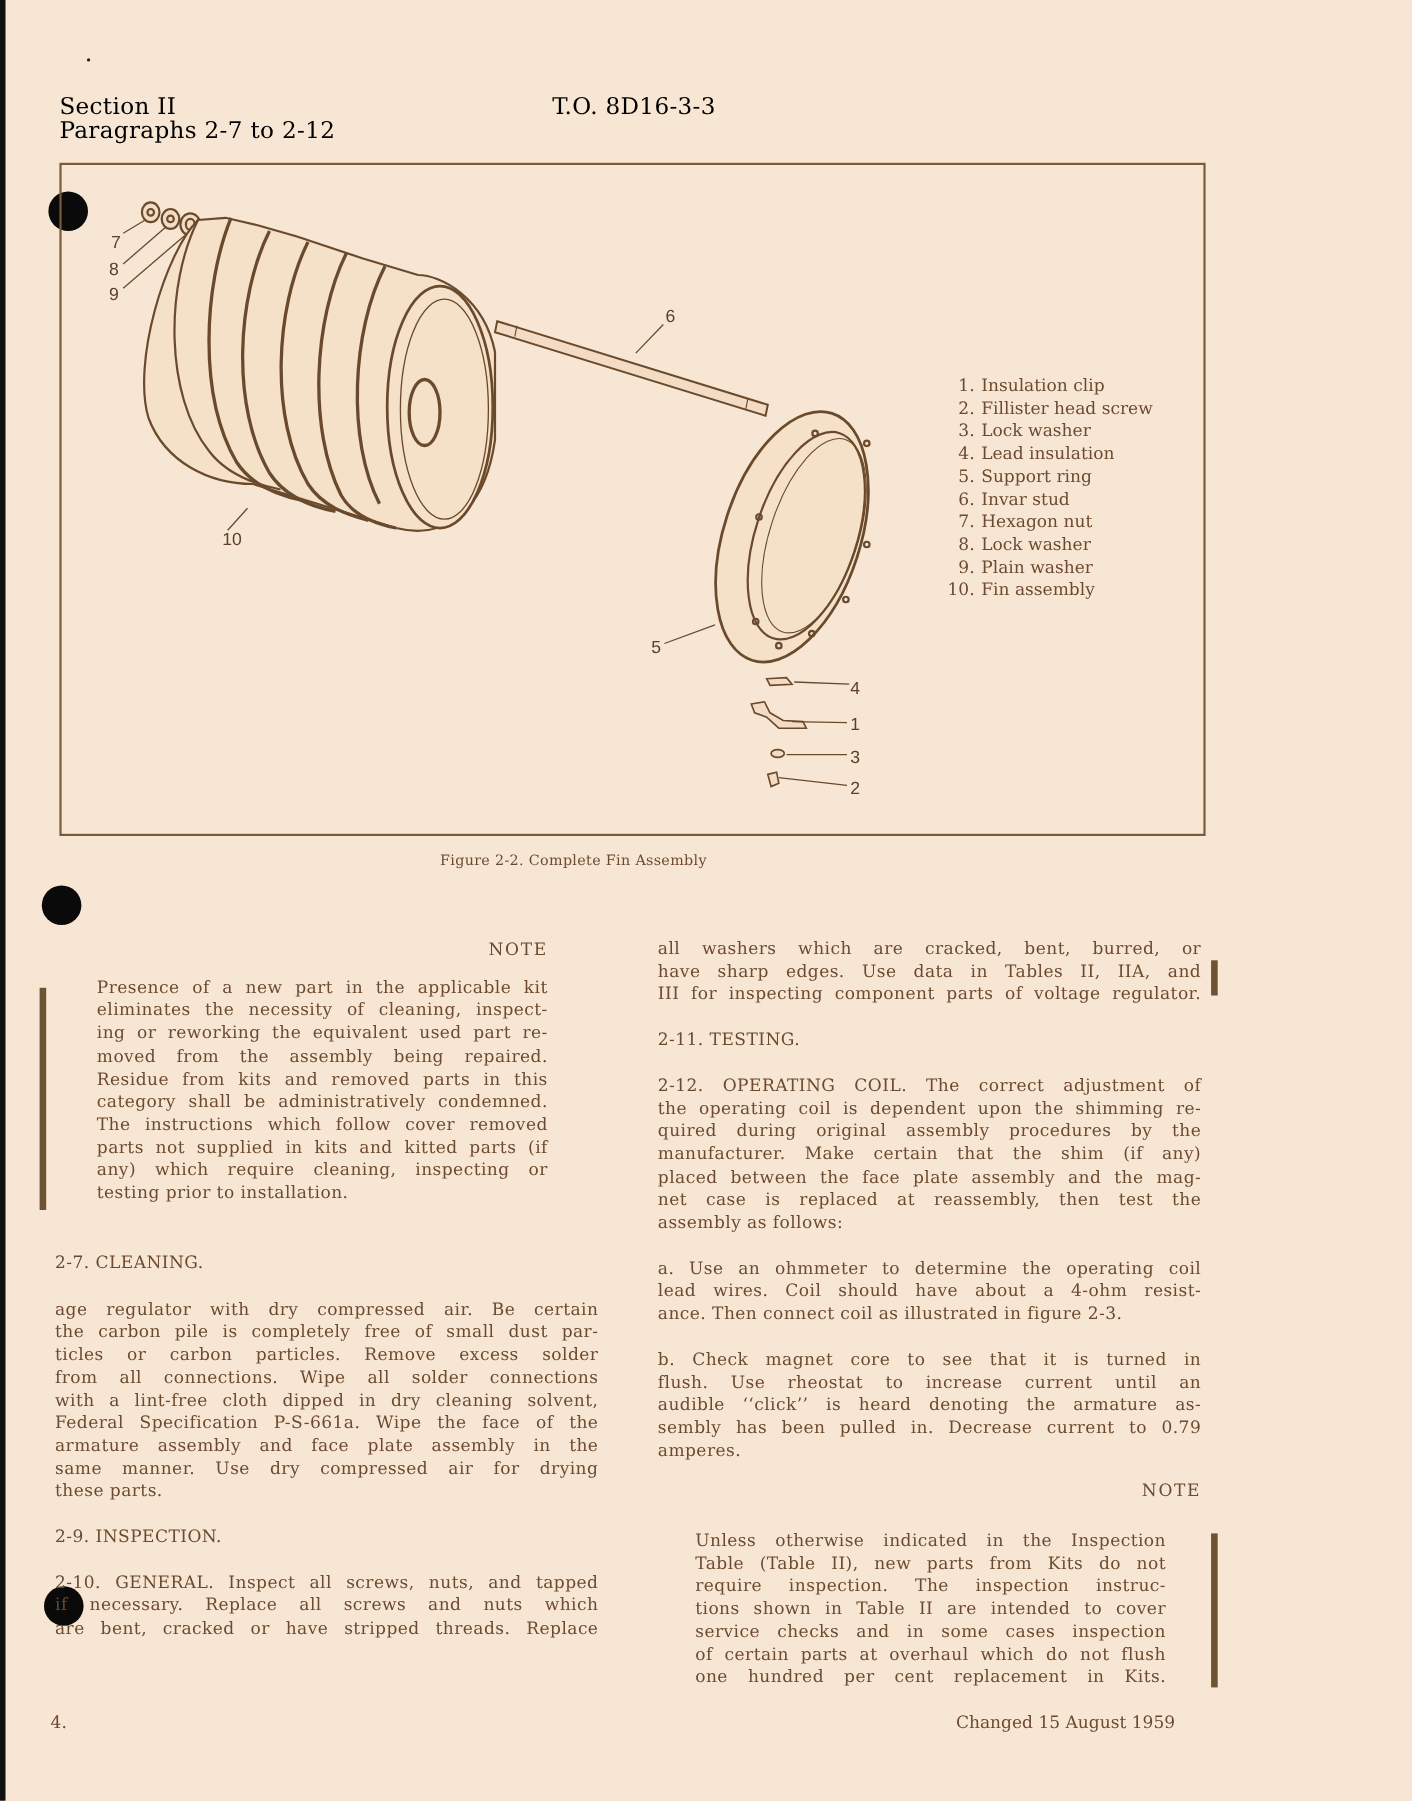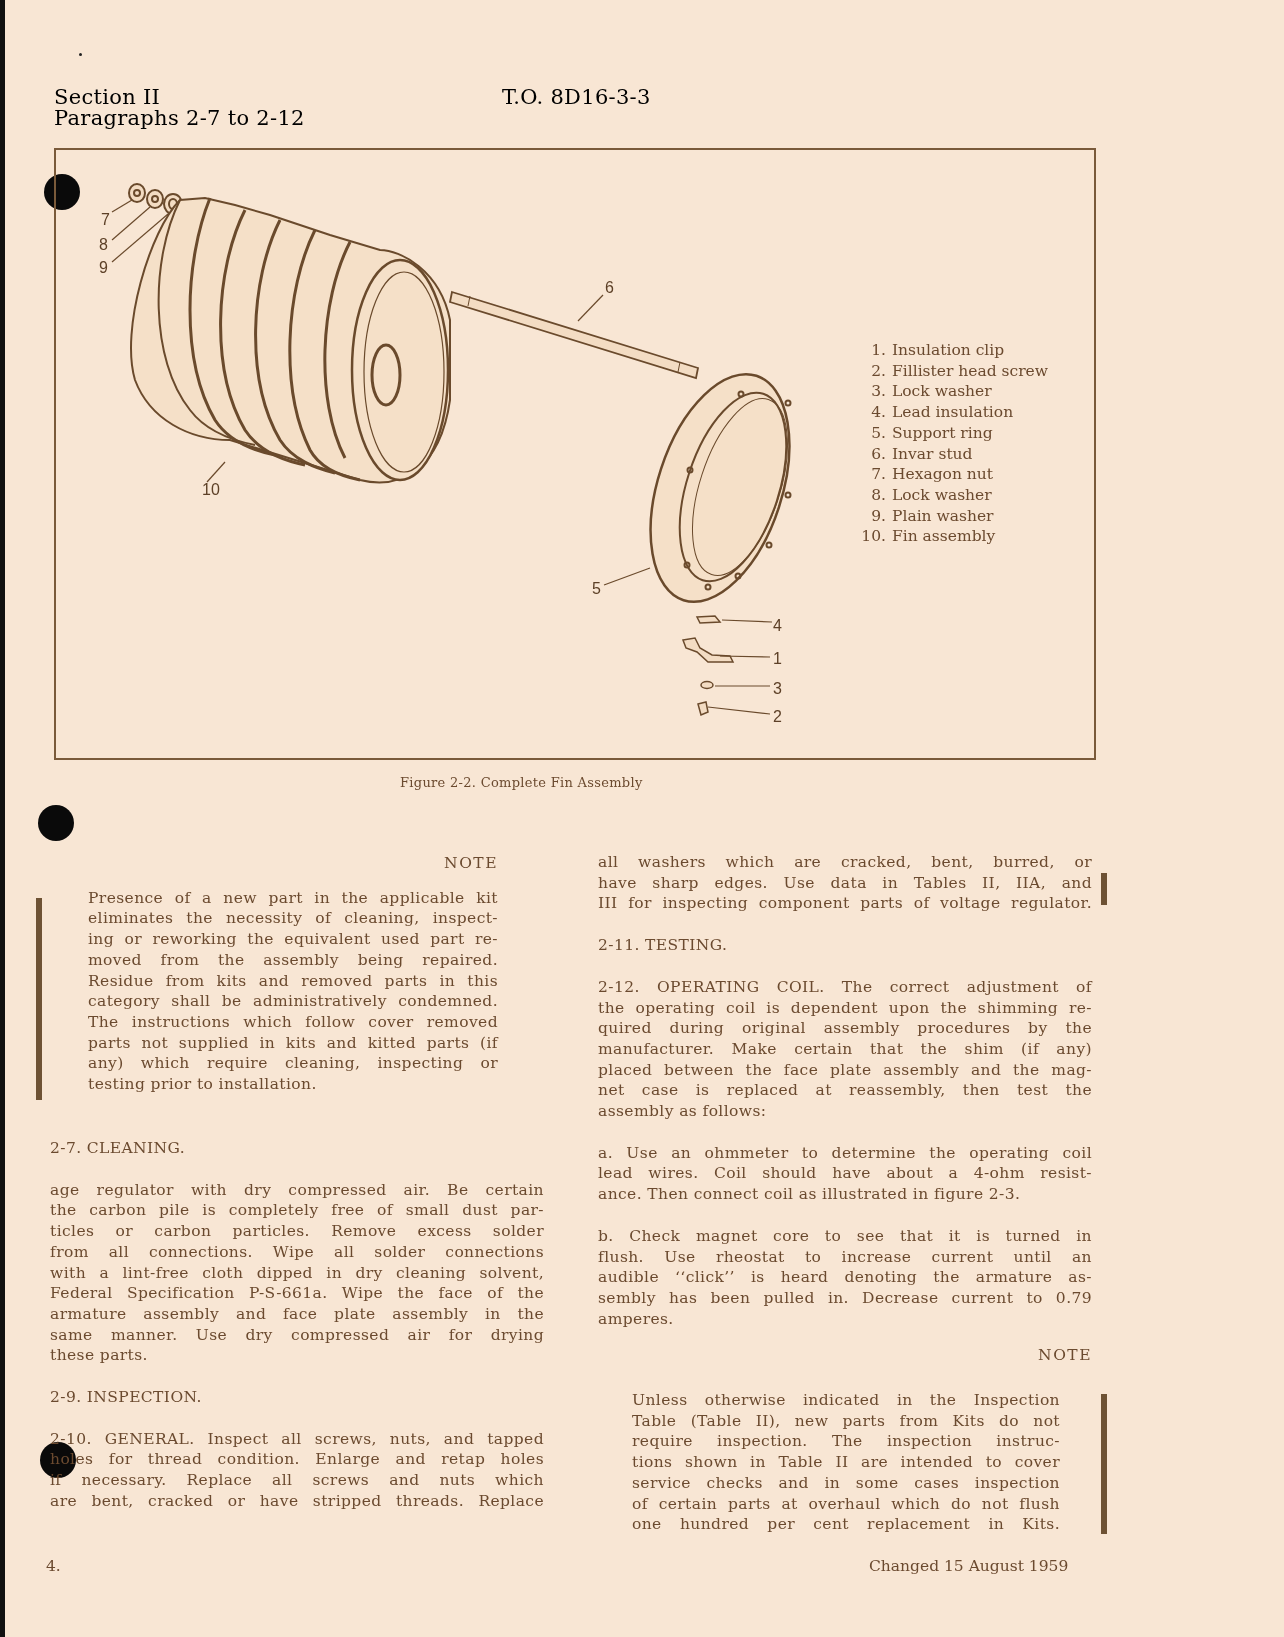--- a/index.html
+++ b/index.html
@@ -191,21 +191,20 @@
   <span class="line">from all connections. Wipe all solder connections</span>
   <span class="line">with a lint-free cloth dipped in dry cleaning solvent,</span>
   <span class="line">Federal Specification P-S-661a. Wipe the face of the</span>
   <span class="line">armature assembly and face plate assembly in the</span>
   <span class="line">same manner. Use dry compressed air for drying</span>
   <span class="line last">these parts.</span>
   <div style="height:21px;"></div>
   <div>2-9. INSPECTION.</div>
   <div style="height:21px;"></div>
   <span class="line">2-10. GENERAL. Inspect all screws, nuts, and tapped</span>
-  <span class="line">holes for thread condition. Enlarge and retap holes</span>
   <span class="line">if necessary. Replace all screws and nuts which</span>
   <span class="line">are bent, cracked or have stripped threads. Replace</span>
 </div>
 
 <div class="change-bar" style="left:1101px;top:873px;height:32px;"></div>
 <div class="change-bar" style="left:1101px;top:1394px;height:140px;"></div>
 
 <div class="col" style="left:598px;top:852px;width:494px;">
   <span class="line">all washers which are cracked, bent, burred, or</span>
   <span class="line">have sharp edges. Use data in Tables II, IIA, and</span>

